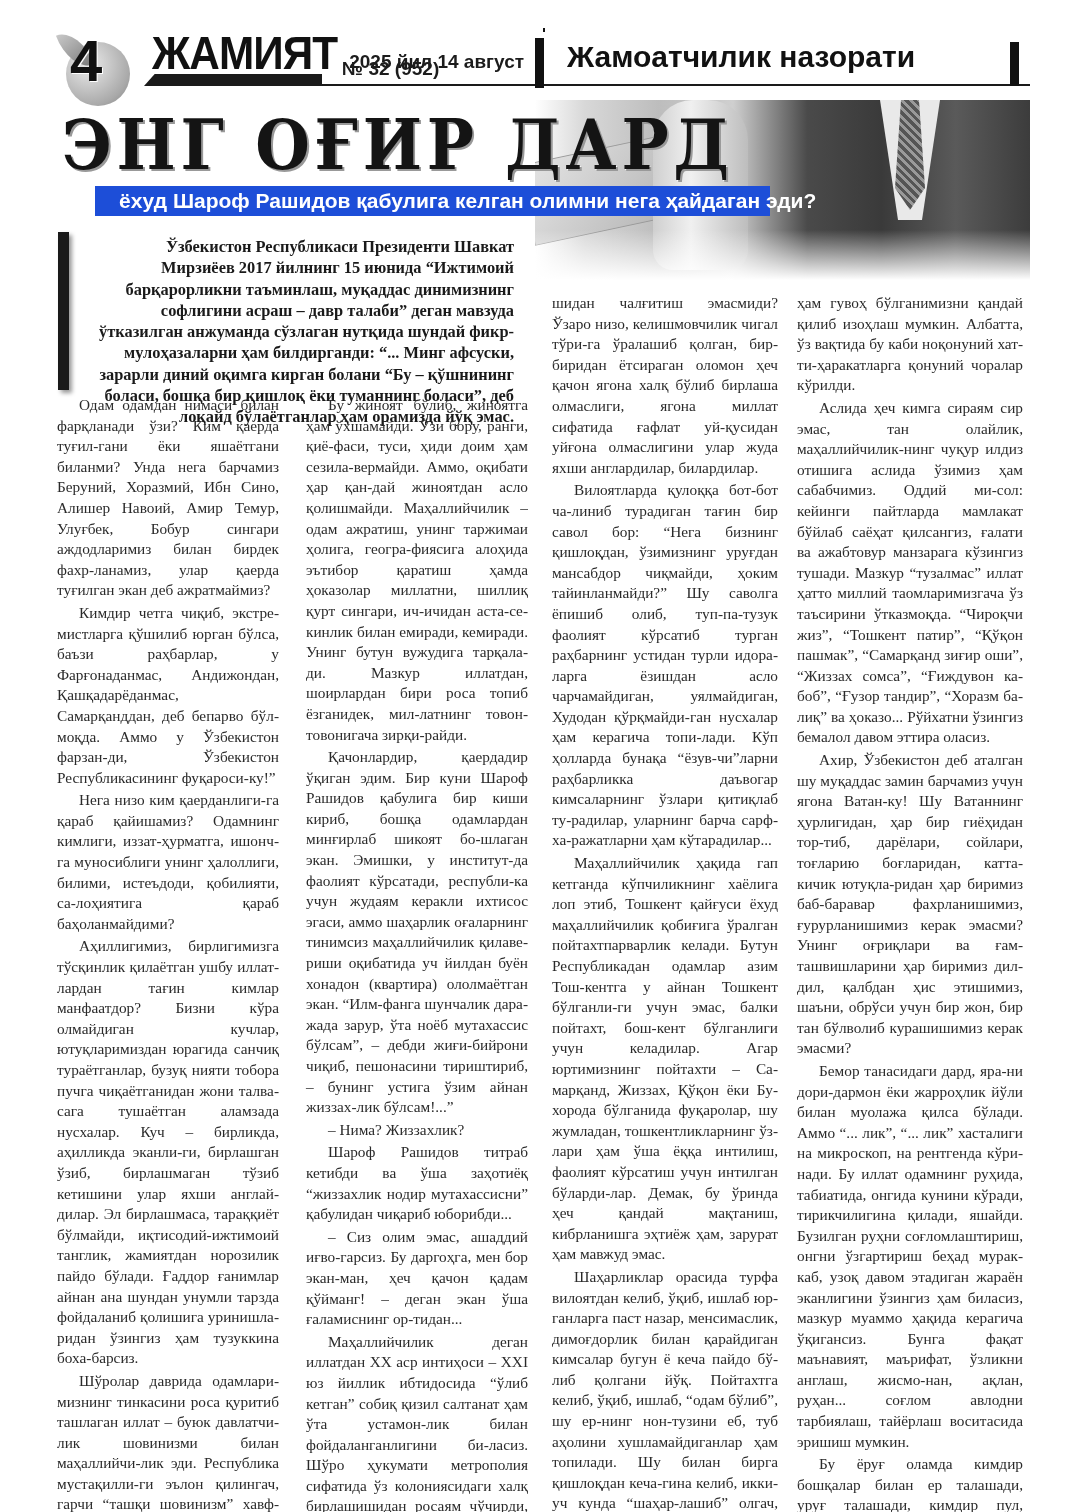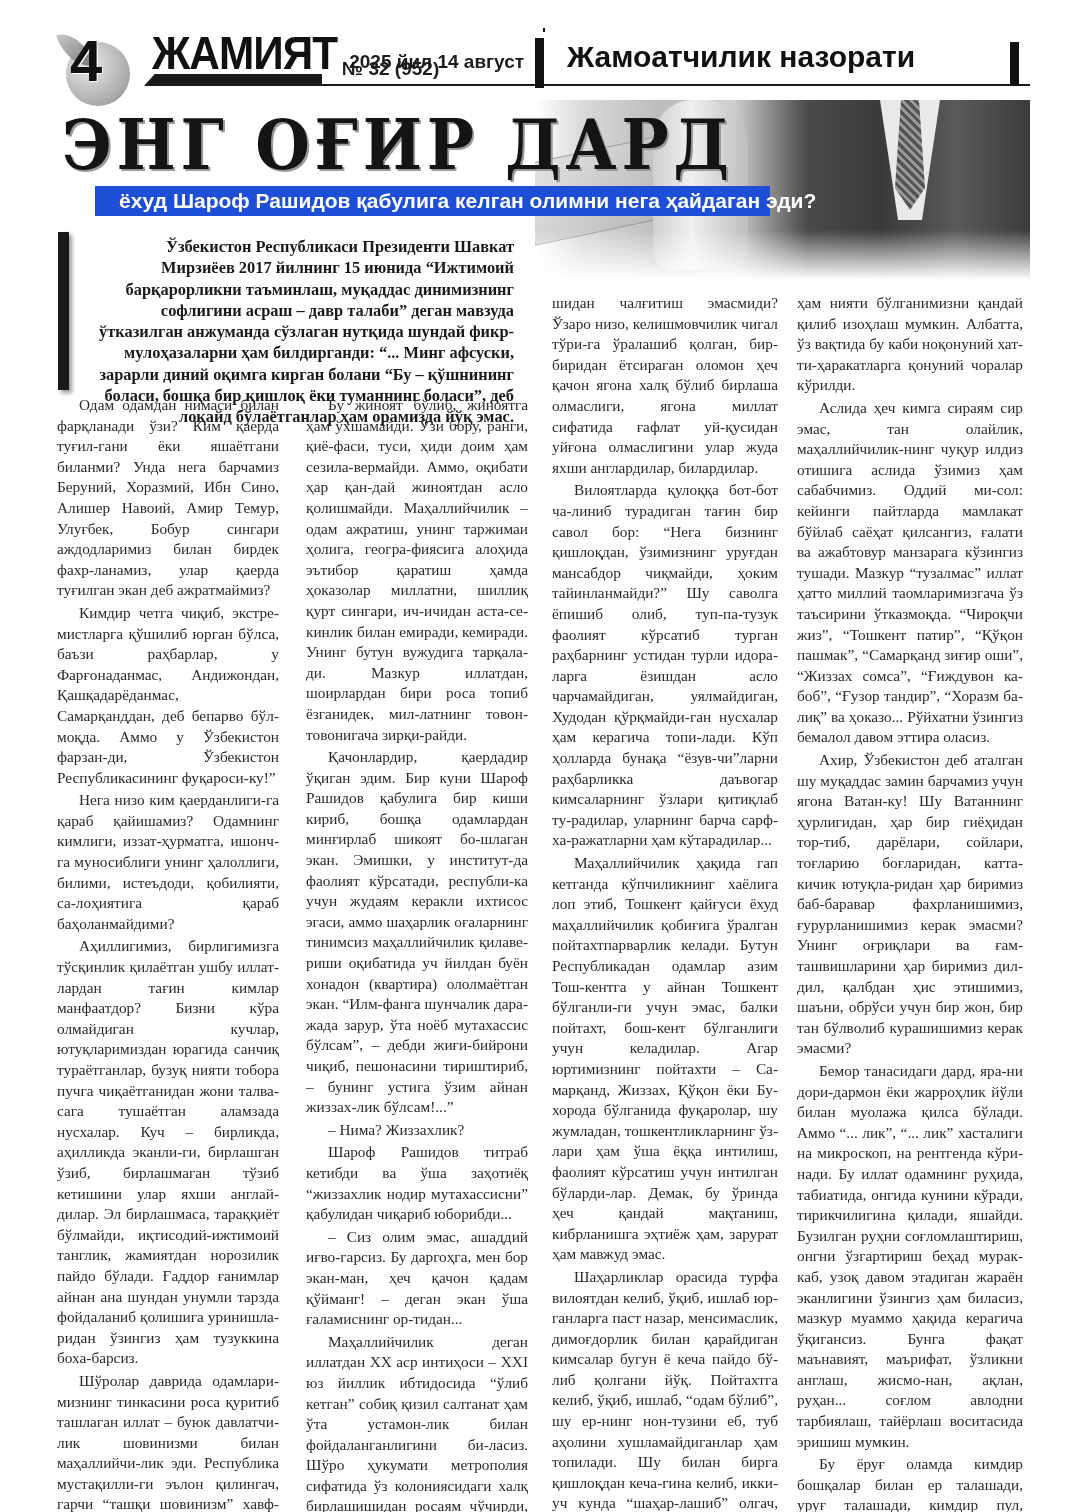--- a/index.html
+++ b/index.html
@@ -91,19 +91,19 @@
 
 <div class="col col3">
   <p style="text-indent:0">шидан чалғитиш эмасмиди? Ўзаро низо, келишмовчилик чигал тўри-га ўралашиб қолган, бир-биридан ётсираган оломон ҳеч қачон ягона халқ бўлиб бирлаша олмаслиги, ягона миллат сифатида ғафлат уй-қусидан уйғона олмаслигини улар жуда яхши англардилар, билардилар.</p>
   <p>Вилоятларда қулоққа бот-бот ча-линиб турадиган тағин бир савол бор: “Нега бизнинг қишлоқдан, ўзимизнинг уруғдан мансабдор чиқмайди, ҳоким тайинланмайди?” Шу саволга ёпишиб олиб, туп-па-тузук фаолият кўрсатиб турган раҳбарнинг устидан турли идора-ларга ёзишдан асло чарчамайдиган, уялмайдиган, Худодан қўрқмайди-ган нусхалар ҳам керагича топи-лади. Кўп ҳолларда бунақа “ёзув-чи”ларни раҳбарликка даъвогар кимсаларнинг ўзлари қитиқлаб ту-радилар, уларнинг барча сарф-ха-ражатларни ҳам кўтарадилар...</p>
   <p>Маҳаллийчилик ҳақида гап кетганда кўпчиликнинг хаёлига лоп этиб, Тошкент қайғуси ёхуд маҳаллийчилик қобиғига ўралган пойтахтпарварлик келади. Бутун Республикадан одамлар азим Тош-кентга у айнан Тошкент бўлганли-ги учун эмас, балки пойтахт, бош-кент бўлганлиги учун келадилар. Агар юртимизнинг пойтахти – Са-марқанд, Жиззах, Қўқон ёки Бу-хорода бўлганида фуқаролар, шу жумладан, тошкентликларнинг ўз-лари ҳам ўша ёққа интилиш, фаолият кўрсатиш учун интилган бўларди-лар. Демак, бу ўринда ҳеч қандай мақтаниш, кибрланишга эҳтиёж ҳам, зарурат ҳам мавжуд эмас.</p>
   <p>Шаҳарликлар орасида турфа вилоятдан келиб, ўқиб, ишлаб юр-ганларга паст назар, менсимаслик, димоғдорлик билан қарайдиган кимсалар бугун ё кеча пайдо бў-либ қолгани йўқ. Пойтахтга келиб, ўқиб, ишлаб, “одам бўлиб”, шу ер-нинг нон-тузини еб, туб аҳолини хушламайдиганлар ҳам топилади. Шу билан бирга қишлоқдан кеча-гина келиб, икки-уч кунда “шаҳар-лашиб” олгач, қолган инсонларга кўз қирини ташлагиси келмайди-ганлар ҳам...</p>
 
 </div>
 
 <div class="col col4">
-  <p style="text-indent:0">ҳам нияти бўлганимизни қандай қилиб изоҳлаш мумкин. Албатта, ўз вақтида бу каби ноқонуний хат-ти-ҳаракатларга қонуний чоралар кўрилди.</p>
+  <p style="text-indent:0">ҳам гувоҳ бўлганимизни қандай қилиб изоҳлаш мумкин. Албатта, ўз вақтида бу каби ноқонуний хат-ти-ҳаракатларга қонуний чоралар кўрилди.</p>
   <p>Аслида ҳеч кимга сираям сир эмас, тан олайлик, маҳаллийчилик-нинг чуқур илдиз отишига аслида ўзимиз ҳам сабабчимиз. Оддий ми-сол: кейинги пайтларда мамлакат бўйлаб саёҳат қилсангиз, ғалати ва ажабтовур манзарага кўзингиз тушади. Мазкур “тузалмас” иллат ҳатто миллий таомларимизгача ўз таъсирини ўтказмоқда. “Чироқчи жиз”, “Тошкент патир”, “Қўқон пашмак”, “Самарқанд зиғир оши”, “Жиззах сомса”, “Ғиждувон ка-боб”, “Ғузор тандир”, “Хоразм ба-лиқ” ва ҳоказо... Рўйхатни ўзингиз бемалол давом эттира оласиз.</p>
   <p>Ахир, Ўзбекистон деб аталган шу муқаддас замин барчамиз учун ягона Ватан-ку! Шу Ватаннинг ҳурлигидан, ҳар бир гиёҳидан тор-тиб, дарёлари, сойлари, тоғларию боғларидан, катта-кичик ютуқла-ридан ҳар биримиз баб-баравар фахрланишимиз, ғурурланишимиз керак эмасми? Унинг оғриқлари ва ғам-ташвишларини ҳар биримиз дил-дил, қалбдан ҳис этишимиз, шаъни, обрўси учун бир жон, бир тан бўлволиб курашишимиз керак эмасми?</p>
   <p>Бемор танасидаги дард, яра-ни дори-дармон ёки жарроҳлик йўли билан муолажа қилса бўлади. Аммо “... лик”, “... лик” хасталиги на микроскоп, на рентгенда кўри-нади. Бу иллат одамнинг руҳида, табиатида, онгида кунини кўради, тирикчилигина қилади, яшайди. Бузилган руҳни соғломлаштириш, онгни ўзгартириш беҳад мурак-каб, узоқ давом этадиган жараён эканлигини ўзингиз ҳам биласиз, мазкур муаммо ҳақида керагича ўқигансиз. Бунга фақат маънавият, маърифат, ўзликни англаш, жисмо-нан, ақлан, руҳан... соғлом авлодни тарбиялаш, тайёрлаш воситасида эришиш мумкин.</p>
   <p>Бу ёруғ оламда кимдир бошқалар билан ер талашади, уруғ талашади, кимдир пул, моддий бойлик тала-шади, кимларгадир мансаб талаш. Талаш-талаш дунё аро кимдир Ва-тан обрўси, миллат шаъни, қадри учун талашади, курашади. Миллат-ни бирликка чорлайди: Ватан яго-надир, Ватан биттадир, барчамиз бир юртнинг фарзандларимиз!</p>
 
 </div>
 
 </body></html>

